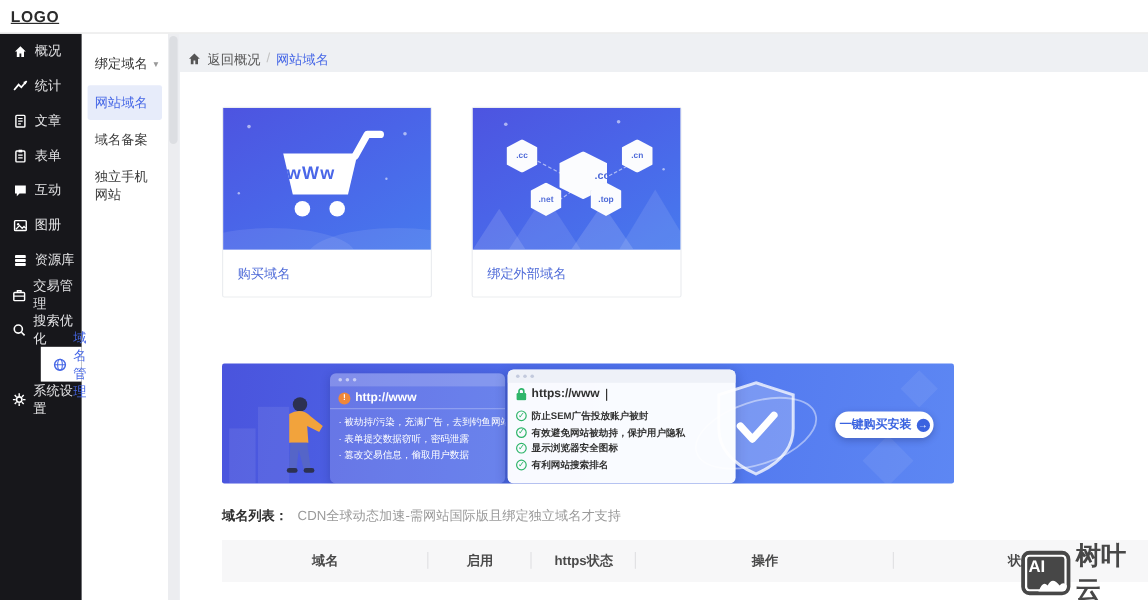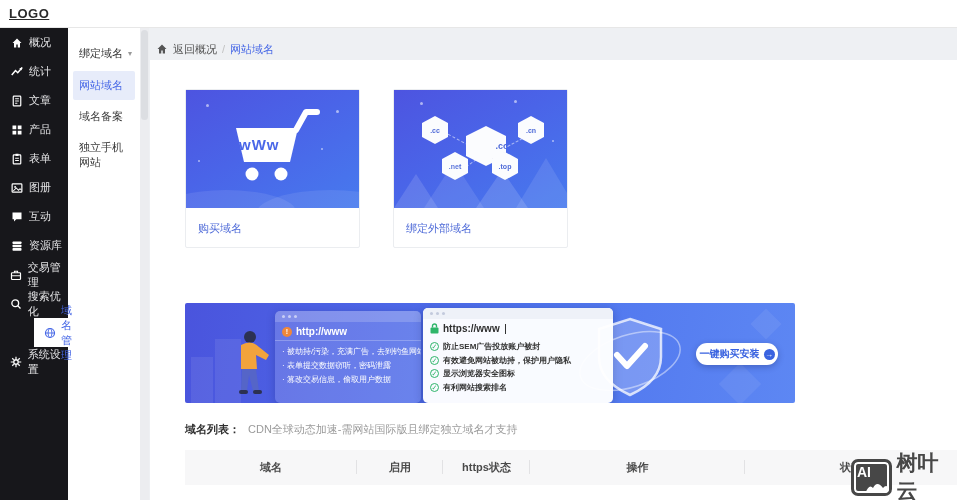--- a/index.html
+++ b/index.html
@@ -174,61 +174,50 @@
       <div class="side-item">
         <span class="side-icon">
           <svg viewBox="0 0 16 16">
             <rect x="3" y="1.5" width="10" height="13" rx="1" fill="none" stroke="currentColor" stroke-width="1.6"></rect>
             <path d="M5.5 5h5M5.5 8h5M5.5 11h3" stroke="currentColor" stroke-width="1.3"></path>
           </svg>
         </span>
         <span class="side-label">文章</span>
       </div>
 
-      <div class="side-item">
-        <span class="side-icon">
-          <svg viewBox="0 0 16 16">
-            <rect x="2" y="2" width="5" height="5" fill="currentColor"></rect>
-            <rect x="9" y="2" width="5" height="5" fill="currentColor"></rect>
-            <rect x="2" y="9" width="5" height="5" fill="currentColor"></rect>
-            <rect x="9" y="9" width="5" height="5" fill="currentColor"></rect>
-          </svg>
-        </span>
-        <span class="side-label">产品</span>
-      </div>
 
       <div class="side-item">
         <span class="side-icon">
           <svg viewBox="0 0 16 16">
             <rect x="3" y="2.5" width="10" height="12" rx="1" fill="none" stroke="currentColor" stroke-width="1.6"></rect>
             <rect x="6" y="1" width="4" height="3" fill="currentColor"></rect>
             <path d="M5.5 7h5M5.5 10h5" stroke="currentColor" stroke-width="1.3"></path>
           </svg>
         </span>
         <span class="side-label">表单</span>
       </div>
 
       <div class="side-item">
         <span class="side-icon">
           <svg viewBox="0 0 16 16">
+            <path d="M2 2h12v9H7l-3 3v-3H2z" fill="currentColor"></path>
+          </svg>
+        </span>
+        <span class="side-label">互动</span>
+      </div>
+
+      <div class="side-item">
+        <span class="side-icon">
+          <svg viewBox="0 0 16 16">
             <rect x="1.5" y="2.5" width="13" height="11" rx="1" fill="none" stroke="currentColor" stroke-width="1.6"></rect>
             <circle cx="5.5" cy="6.5" r="1.3" fill="currentColor"></circle>
             <path d="M3 12 L7 8 L10 11 L12 9 L14 11" stroke="currentColor" stroke-width="1.4" fill="none"></path>
           </svg>
         </span>
         <span class="side-label">图册</span>
-      </div>
-
-      <div class="side-item">
-        <span class="side-icon">
-          <svg viewBox="0 0 16 16">
-            <path d="M2 2h12v9H7l-3 3v-3H2z" fill="currentColor"></path>
-          </svg>
-        </span>
-        <span class="side-label">互动</span>
       </div>
 
       <div class="side-item">
         <span class="side-icon">
           <svg viewBox="0 0 16 16">
             <rect x="2" y="2" width="12" height="3.4" rx="1" fill="currentColor"></rect>
             <rect x="2" y="6.4" width="12" height="3.4" rx="1" fill="currentColor"></rect>
             <rect x="2" y="10.8" width="12" height="3.4" rx="1" fill="currentColor"></rect>
           </svg>
         </span>

